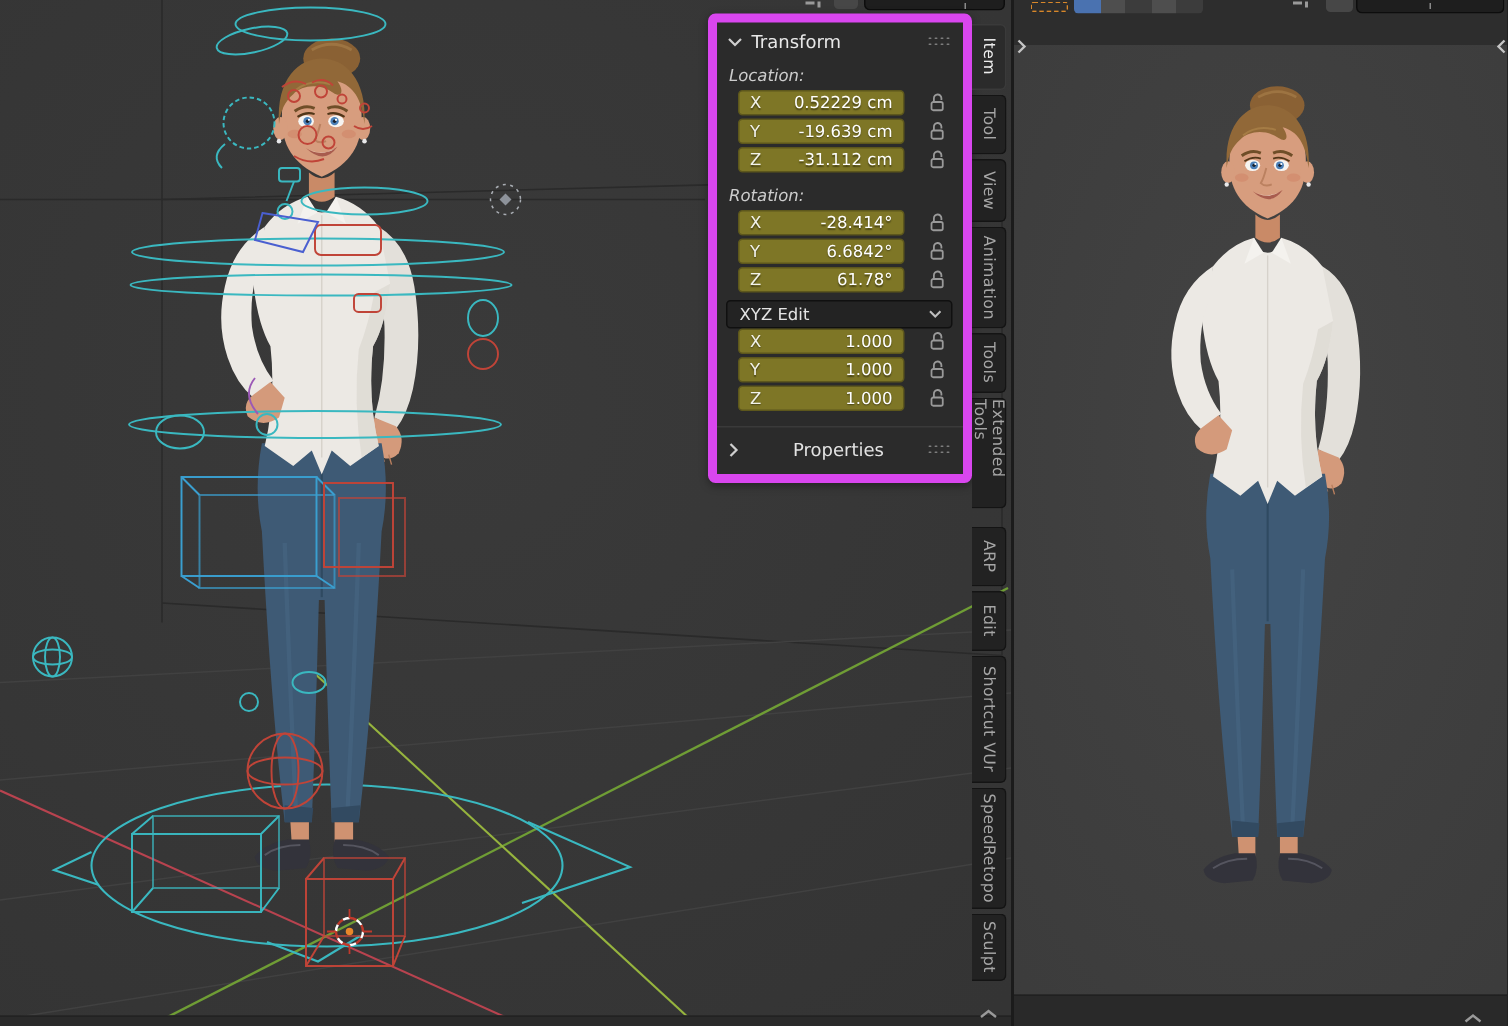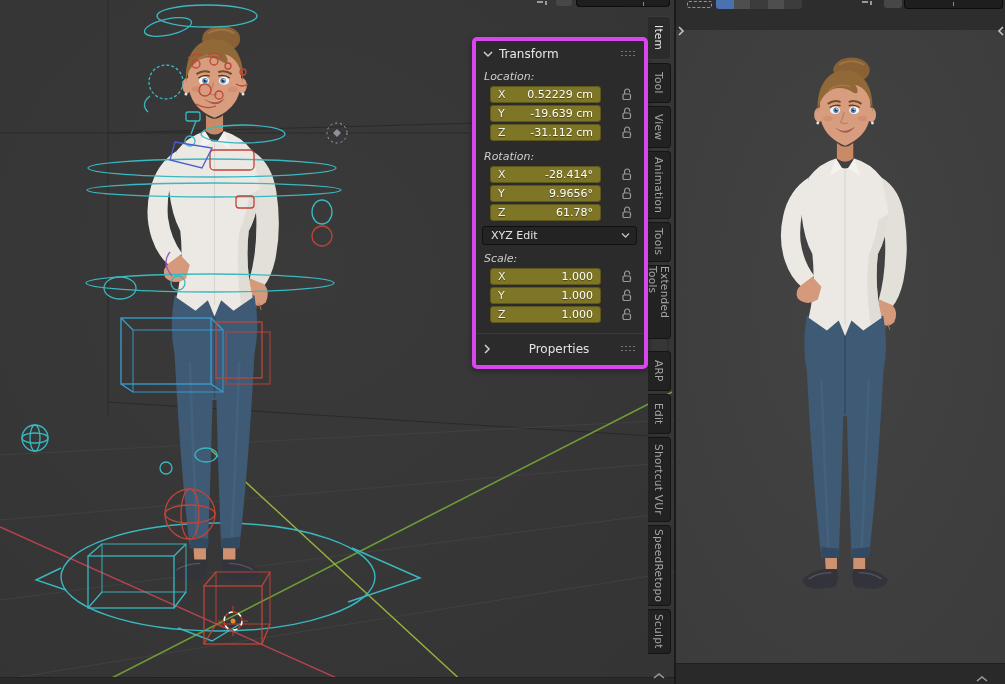--- a/index.html
+++ b/index.html
@@ -20,22 +20,22 @@
   .stage{position:relative;width:1005px;height:684px;overflow:hidden;background:#303030;}
 
   
   .vp-left{position:absolute;left:0;top:0;width:674px;height:677px;}
   .vp-left svg{display:block;}
   .left-bottom-strip{position:absolute;left:0;top:677px;width:674px;height:7px;background:#2a2a2a;border-top:1px solid #222;}
   .divider{position:absolute;left:674px;top:0;width:2px;height:684px;background:#1b1b1b;}
 
   
   .n-panel{position:absolute;left:472px;top:9px;width:176px;background:var(--panel-bg);
-           border:4px solid #d946ef;border-radius:5px;box-sizing:border-box;
-           padding:4px 0 7px 0;box-shadow:0 2px 6px rgba(0,0,0,.35);z-index:5;margin-top:28px;}
+           border:6px solid #d946ef;border-radius:5px;box-sizing:border-box;
+           padding:4px 0 7px 0;box-shadow:0 2px 6px rgba(0,0,0,.35);z-index:5;}
   .panel-header{display:flex;align-items:center;height:18px;padding:0 8px 0 7px;}
   .panel-header .title{color:#e8e8e8;font-size:12px;margin-left:6px;flex:1;}
   .grip{display:grid;grid-template-columns:repeat(4,3px);grid-auto-rows:3px;gap:1px;opacity:.75;}
   .grip i{width:1.5px;height:1.5px;background:#9a9a9a;border-radius:50%;}
   .sec-label{color:#cdcdcd;font-size:11px;padding:7px 0 3px 8px;font-style:italic;}
   .value-row{display:flex;align-items:center;height:17px;margin:0 0 2px 14px;}
   .value-field{width:111px;height:17px;background:var(--value-field);
                border:1px solid var(--value-field-border);border-radius:3px;box-sizing:border-box;
                display:flex;align-items:center;justify-content:space-between;padding:0 7px;cursor:ew-resize;}
   .value-field .axis{color:#f2f2ea;font-size:11px;text-shadow:0 1px 1px rgba(0,0,0,.45);}
@@ -336,21 +336,21 @@
     </div>
     <svg class="lock" viewBox="0 0 13 13">
       <rect x="3" y="6" width="7.5" height="5.5" rx="1.2" fill="none" stroke="#999999" stroke-width="1.2"></rect>
       <path d="M4.6,6 V3.6 A2.5,2.5 0 0 1 9.6,3.4 V4.6" fill="none" stroke="#999999" stroke-width="1.2"></path>
     </svg>
   </div>
 
   <div class="value-row">
     <div class="value-field">
       <span class="axis">Y</span>
-      <span class="val">9.9656°</span>
+      <span class="val">6.6842°</span>
     </div>
     <svg class="lock" viewBox="0 0 13 13">
       <rect x="3" y="6" width="7.5" height="5.5" rx="1.2" fill="none" stroke="#999999" stroke-width="1.2"></rect>
       <path d="M4.6,6 V3.6 A2.5,2.5 0 0 1 9.6,3.4 V4.6" fill="none" stroke="#999999" stroke-width="1.2"></path>
     </svg>
   </div>
 
   <div class="value-row">
     <div class="value-field">
       <span class="axis">Z</span>
@@ -363,21 +363,20 @@
   </div>
 </div>
 
     <div class="dropdown">
       <span class="dd-label">XYZ Edit</span>
       <svg width="9" height="7" viewBox="0 0 9 7">
           <path d="M1,1.5 L4.5,5 L8,1.5" stroke="#bdbdbd" stroke-width="1.4" fill="none"></path>
         </svg>
     </div>
 
-    <div class="sec-label">Scale:</div>
     <div id="scale-rows">
   <div class="value-row">
     <div class="value-field">
       <span class="axis">X</span>
       <span class="val">1.000</span>
     </div>
     <svg class="lock" viewBox="0 0 13 13">
       <rect x="3" y="6" width="7.5" height="5.5" rx="1.2" fill="none" stroke="#999999" stroke-width="1.2"></rect>
       <path d="M4.6,6 V3.6 A2.5,2.5 0 0 1 9.6,3.4 V4.6" fill="none" stroke="#999999" stroke-width="1.2"></path>
     </svg>

